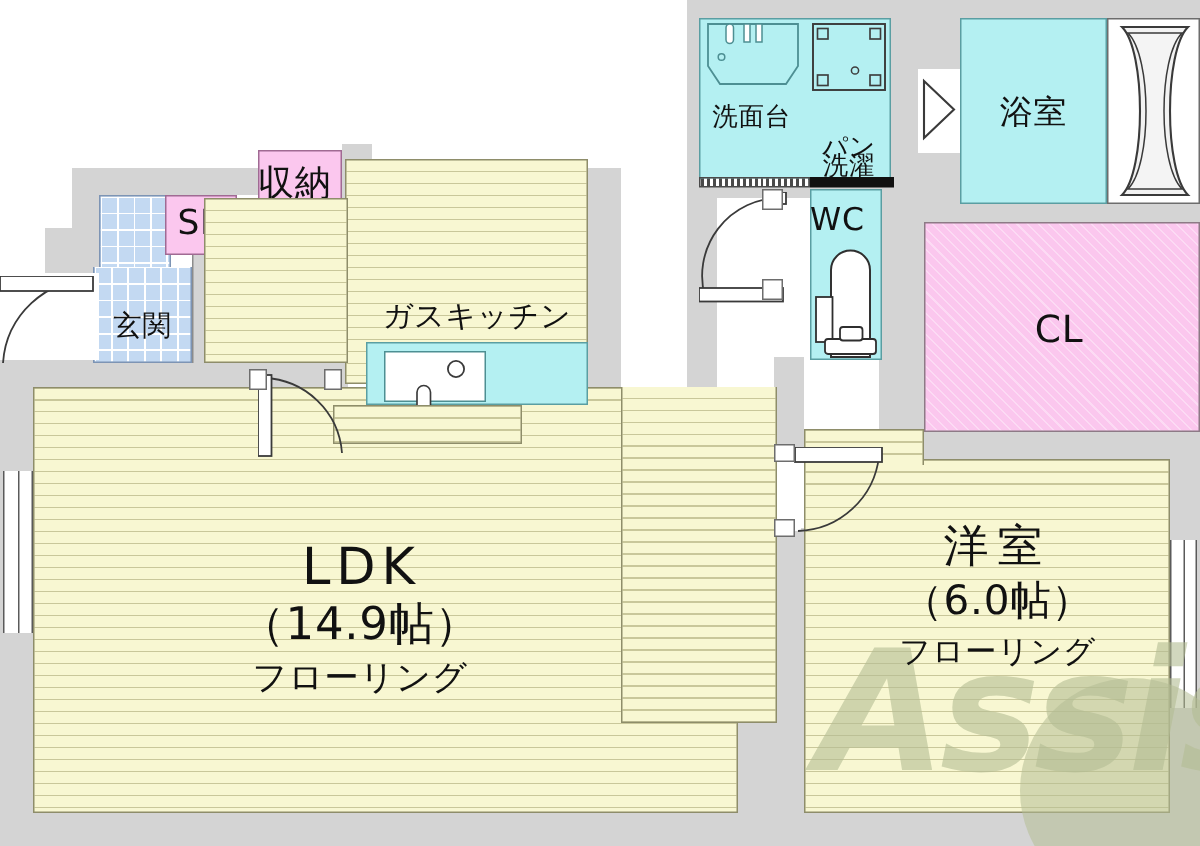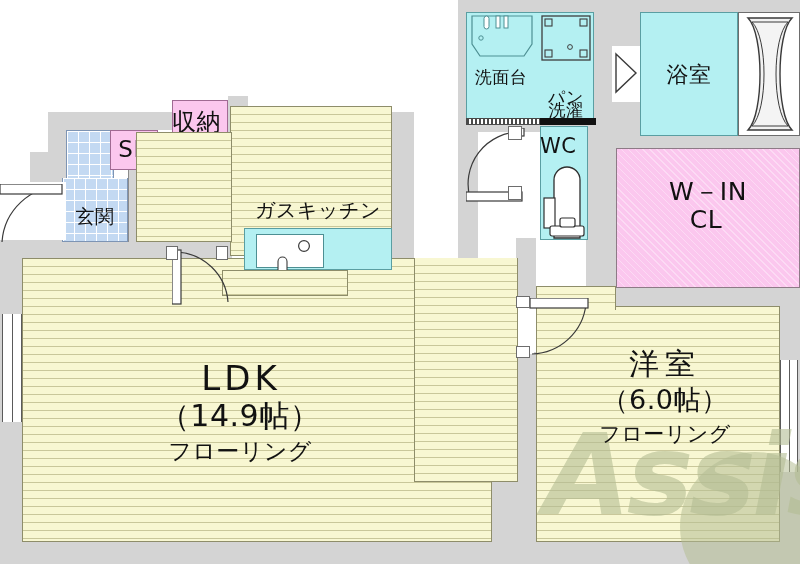--- a/index.html
+++ b/index.html
@@ -120,21 +120,20 @@
   <div class="room cyan" style="left:540px;top:126px;width:48px;height:114px;"></div>
   <div class="lbl jp" style="left:540px;top:134px;width:28px;font-size:21px;">WC</div>
   <svg style="position:absolute;left:542px;top:164px;width:46px;height:76px;">
     <path d="M12,16 a13,13 0 0 1 26,0 L38,74 L12,74 Z" fill="#ffffff" stroke="#2f2f2f" stroke-width="1.3"></path>
     <rect x="2" y="34" width="11" height="30" fill="#ffffff" stroke="#2f2f2f" stroke-width="1.2"></rect>
     <rect x="8" y="62" width="34" height="10" rx="2" fill="#ffffff" stroke="#2f2f2f" stroke-width="1.2"></rect>
     <rect x="18" y="54" width="15" height="9" rx="2" fill="#ffffff" stroke="#2f2f2f" stroke-width="1.2"></rect>
   </svg>
 
   <div class="room pink-d" style="left:616px;top:148px;width:184px;height:140px;"></div>
-  <div class="lbl jp" style="left:616px;top:175px;width:184px;font-size:25px;">W－IN</div>
   <div class="lbl jp" style="left:616px;top:205px;width:180px;font-size:25px;">CL</div>
 
   <div class="room tile-blue" style="left:66px;top:130px;width:48px;height:50px;"></div>
   <div class="room tile-blue" style="left:62px;top:178px;width:66px;height:64px;border-top:none;"></div>
   <div class="lbl jp" style="left:58px;top:204px;width:74px;font-size:19px;">玄関</div>
 
   <div class="room pink" style="left:110px;top:130px;width:48px;height:40px;"></div>
   <div class="lbl" style="left:110px;top:136px;width:48px;font-size:23px;">SB</div>
   <div class="ln" style="left:128px;top:170px;width:8px;height:72px;background:#d4d4d4;border-left:1px solid #8c8c8c;border-right:1px solid #8c8c8c;"></div>
 

